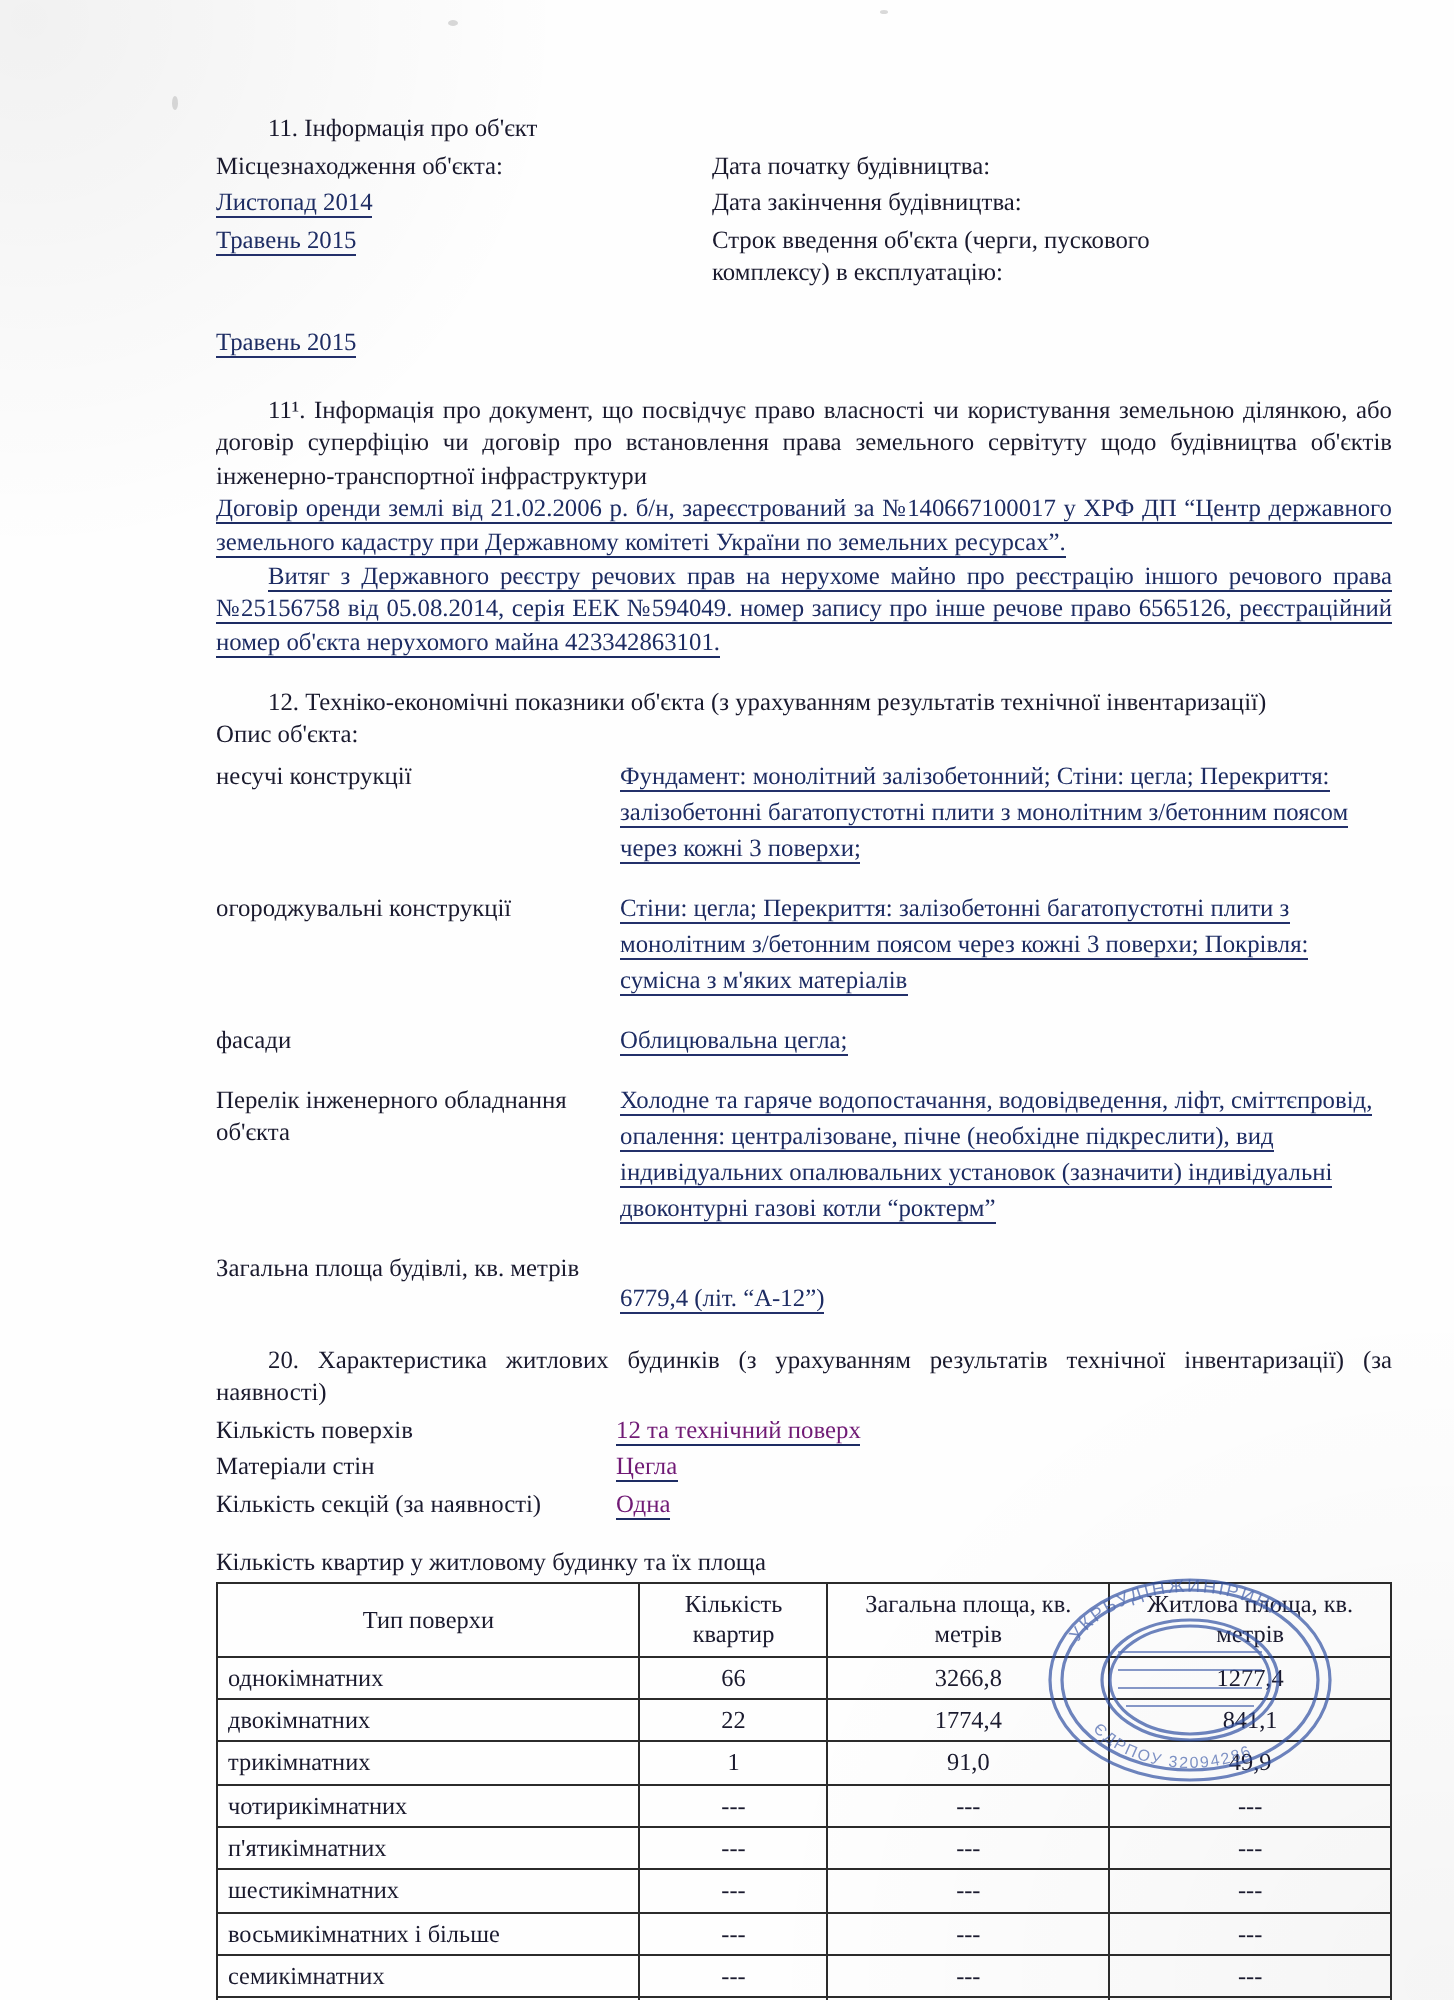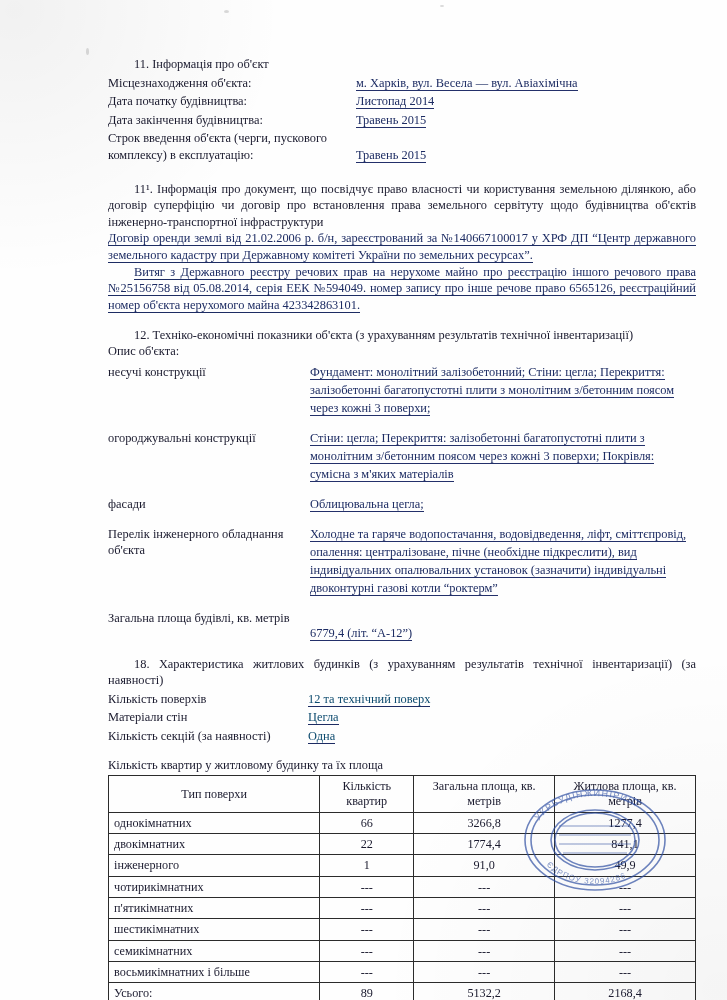--- a/index.html
+++ b/index.html
@@ -99,21 +99,21 @@
   }
   .spec .v .u { border-bottom: 1px solid #23306a; }
 
   
   .kv13 {
     display: grid;
     grid-template-columns: 200px 1fr;
     row-gap: 2px;
     margin-top: 2px;
   }
-  .kv13 .v { color: #0c4a6e; }
+  .kv13 .v { color: #701a75; }
 
   .tbl-caption {
     margin-top: 12px;
     margin-bottom: 2px;
     font-size: 12.4px;
   }
 
   table.aptbl {
     border-collapse: collapse;
     width: 100%;
@@ -160,21 +160,20 @@
     <div class="speck" style="left:86px;top:48px;width:3px;height:7px;"></div>
     <div class="speck" style="left:440px;top:5px;width:4px;height:2px;"></div>
 
     <div class="content">
 
       <div class="blk">
         <div class="sec-title">11. Інформація про об'єкт</div>
 
         <div class="kv">
           <div class="k">Місцезнаходження об'єкта:</div>
-          <div class="v"><span class="u">м. Харків, вул. Весела — вул. Авіахімічна</span></div>
 
           <div class="k">Дата початку будівництва:</div>
           <div class="v"><span class="u">Листопад 2014</span></div>
 
           <div class="k">Дата закінчення будівництва:</div>
           <div class="v"><span class="u">Травень 2015</span></div>
 
           <div class="k" style="white-space:normal;width:240px;font-family:Liberation Serif, serif;">Строк введення об'єкта (черги, пускового комплексу) в експлуатацію:</div>
           <div class="v" style="align-self:flex-end;padding-top:16px;"><span class="u">Травень 2015</span></div>
         </div>
@@ -208,21 +207,21 @@
           <div class="v"><span class="u">Холодне та гаряче водопостачання, водовідведення, ліфт, сміттєпровід, опалення: централізоване, пічне (необхідне підкреслити), вид індивідуальних опалювальних установок (зазначити) індивідуальні двоконтурні газові котли “роктерм”</span></div>
 
           <div class="k">Загальна площа будівлі, кв. метрів</div>
           <div class="v" style="align-self:flex-end;padding-top:15px;"><span class="u">6779,4 (літ. “А-12”)</span></div>
         </div>
       </div>
 
       <div class="gap-m"></div>
 
       <div class="blk">
-        <p class="para indent">18. Характеристика житлових будинків (з урахуванням результатів технічної інвентаризації) (за наявності)</p>
+        <p class="para indent">20. Характеристика житлових будинків (з урахуванням результатів технічної інвентаризації) (за наявності)</p>
 
         <div class="kv13">
           <div class="k">Кількість поверхів</div>
           <div class="v"><span class="u">12 та технічний поверх</span></div>
 
           <div class="k">Матеріали стін</div>
           <div class="v"><span class="u">Цегла</span></div>
 
           <div class="k">Кількість секцій (за наявності)</div>
           <div class="v"><span class="u">Одна</span></div>
@@ -247,21 +246,21 @@
             <td class="c">3266,8</td>
             <td class="c">1277,4</td>
           </tr>
           <tr>
             <td class="l">двокімнатних</td>
             <td class="c">22</td>
             <td class="c">1774,4</td>
             <td class="c">841,1</td>
           </tr>
           <tr>
-            <td class="l">інженерного</td>
+            <td class="l">трикімнатних</td>
             <td class="c">1</td>
             <td class="c">91,0</td>
             <td class="c">49,9</td>
           </tr>
           <tr>
             <td class="l">чотирикімнатних</td>
             <td class="c">---</td>
             <td class="c">---</td>
             <td class="c">---</td>
           </tr>
@@ -271,27 +270,27 @@
             <td class="c">---</td>
             <td class="c">---</td>
           </tr>
           <tr>
             <td class="l">шестикімнатних</td>
             <td class="c">---</td>
             <td class="c">---</td>
             <td class="c">---</td>
           </tr>
           <tr>
+            <td class="l">восьмикімнатних і більше</td>
+            <td class="c">---</td>
+            <td class="c">---</td>
+            <td class="c">---</td>
+          </tr>
+          <tr>
             <td class="l">семикімнатних</td>
-            <td class="c">---</td>
-            <td class="c">---</td>
-            <td class="c">---</td>
-          </tr>
-          <tr>
-            <td class="l">восьмикімнатних і більше</td>
             <td class="c">---</td>
             <td class="c">---</td>
             <td class="c">---</td>
           </tr>
           <tr>
             <td class="l">Усього:</td>
             <td class="c">89</td>
             <td class="c">5132,2</td>
             <td class="c">2168,4</td>
           </tr>

